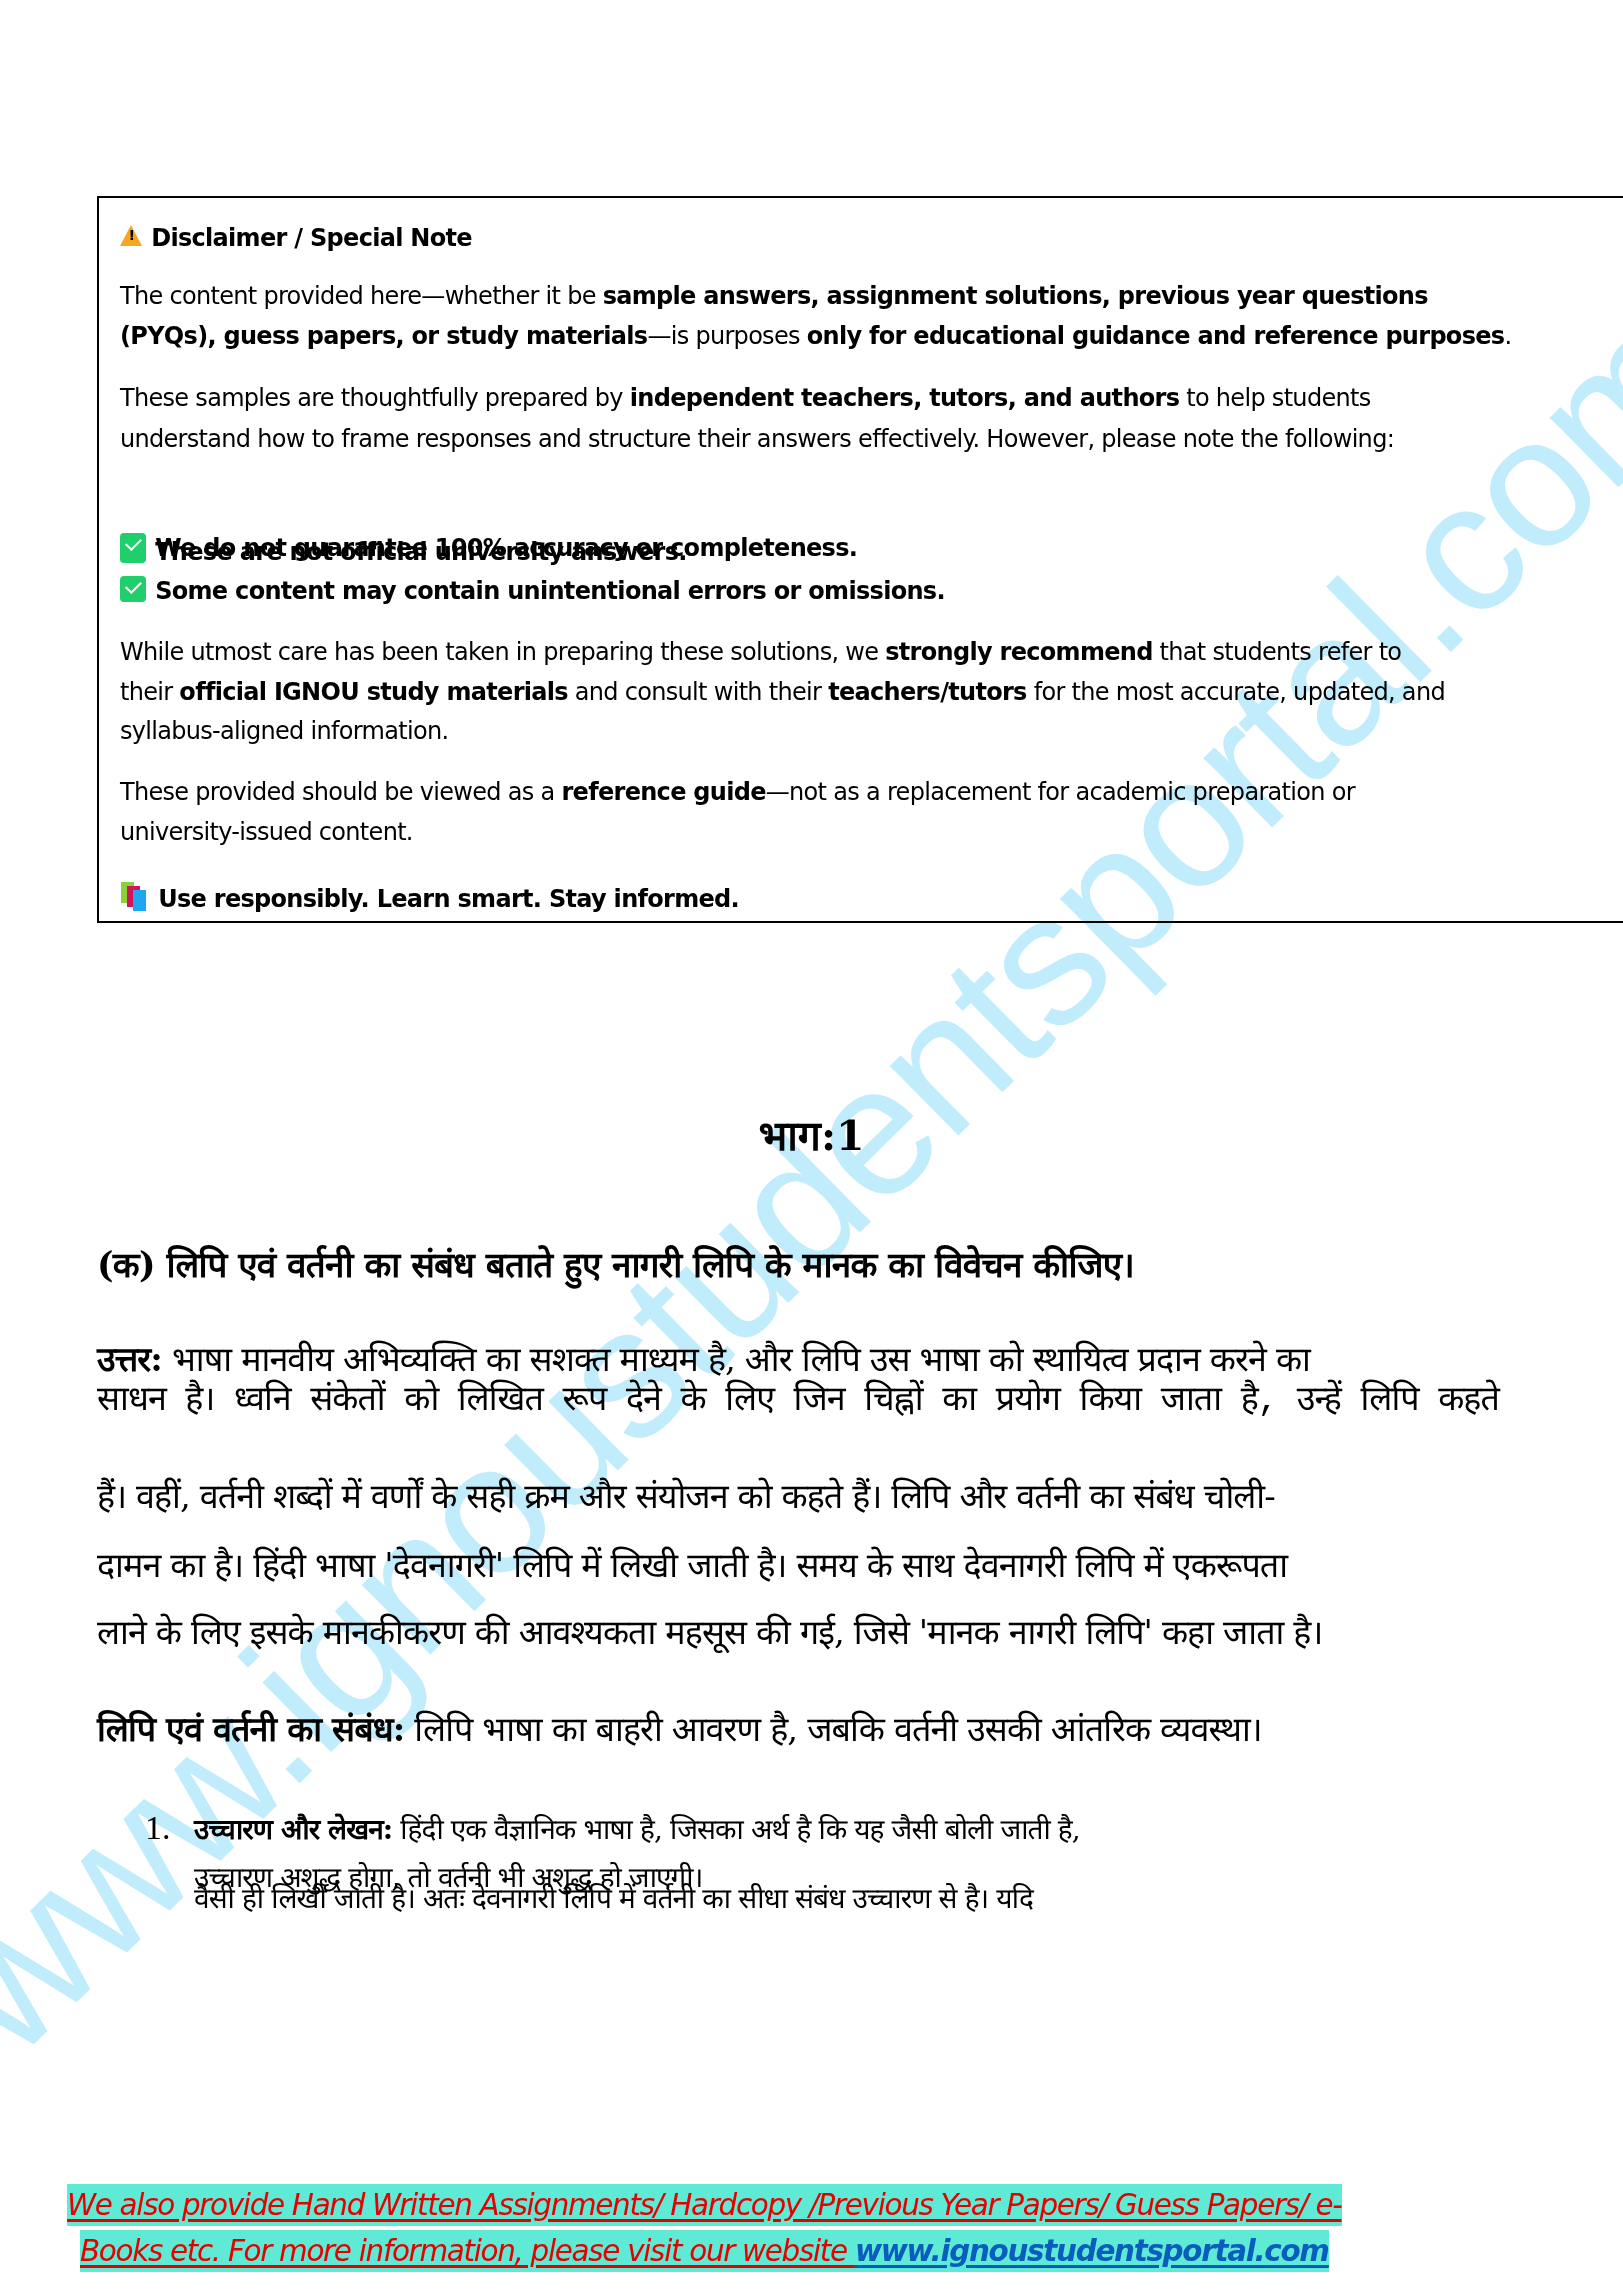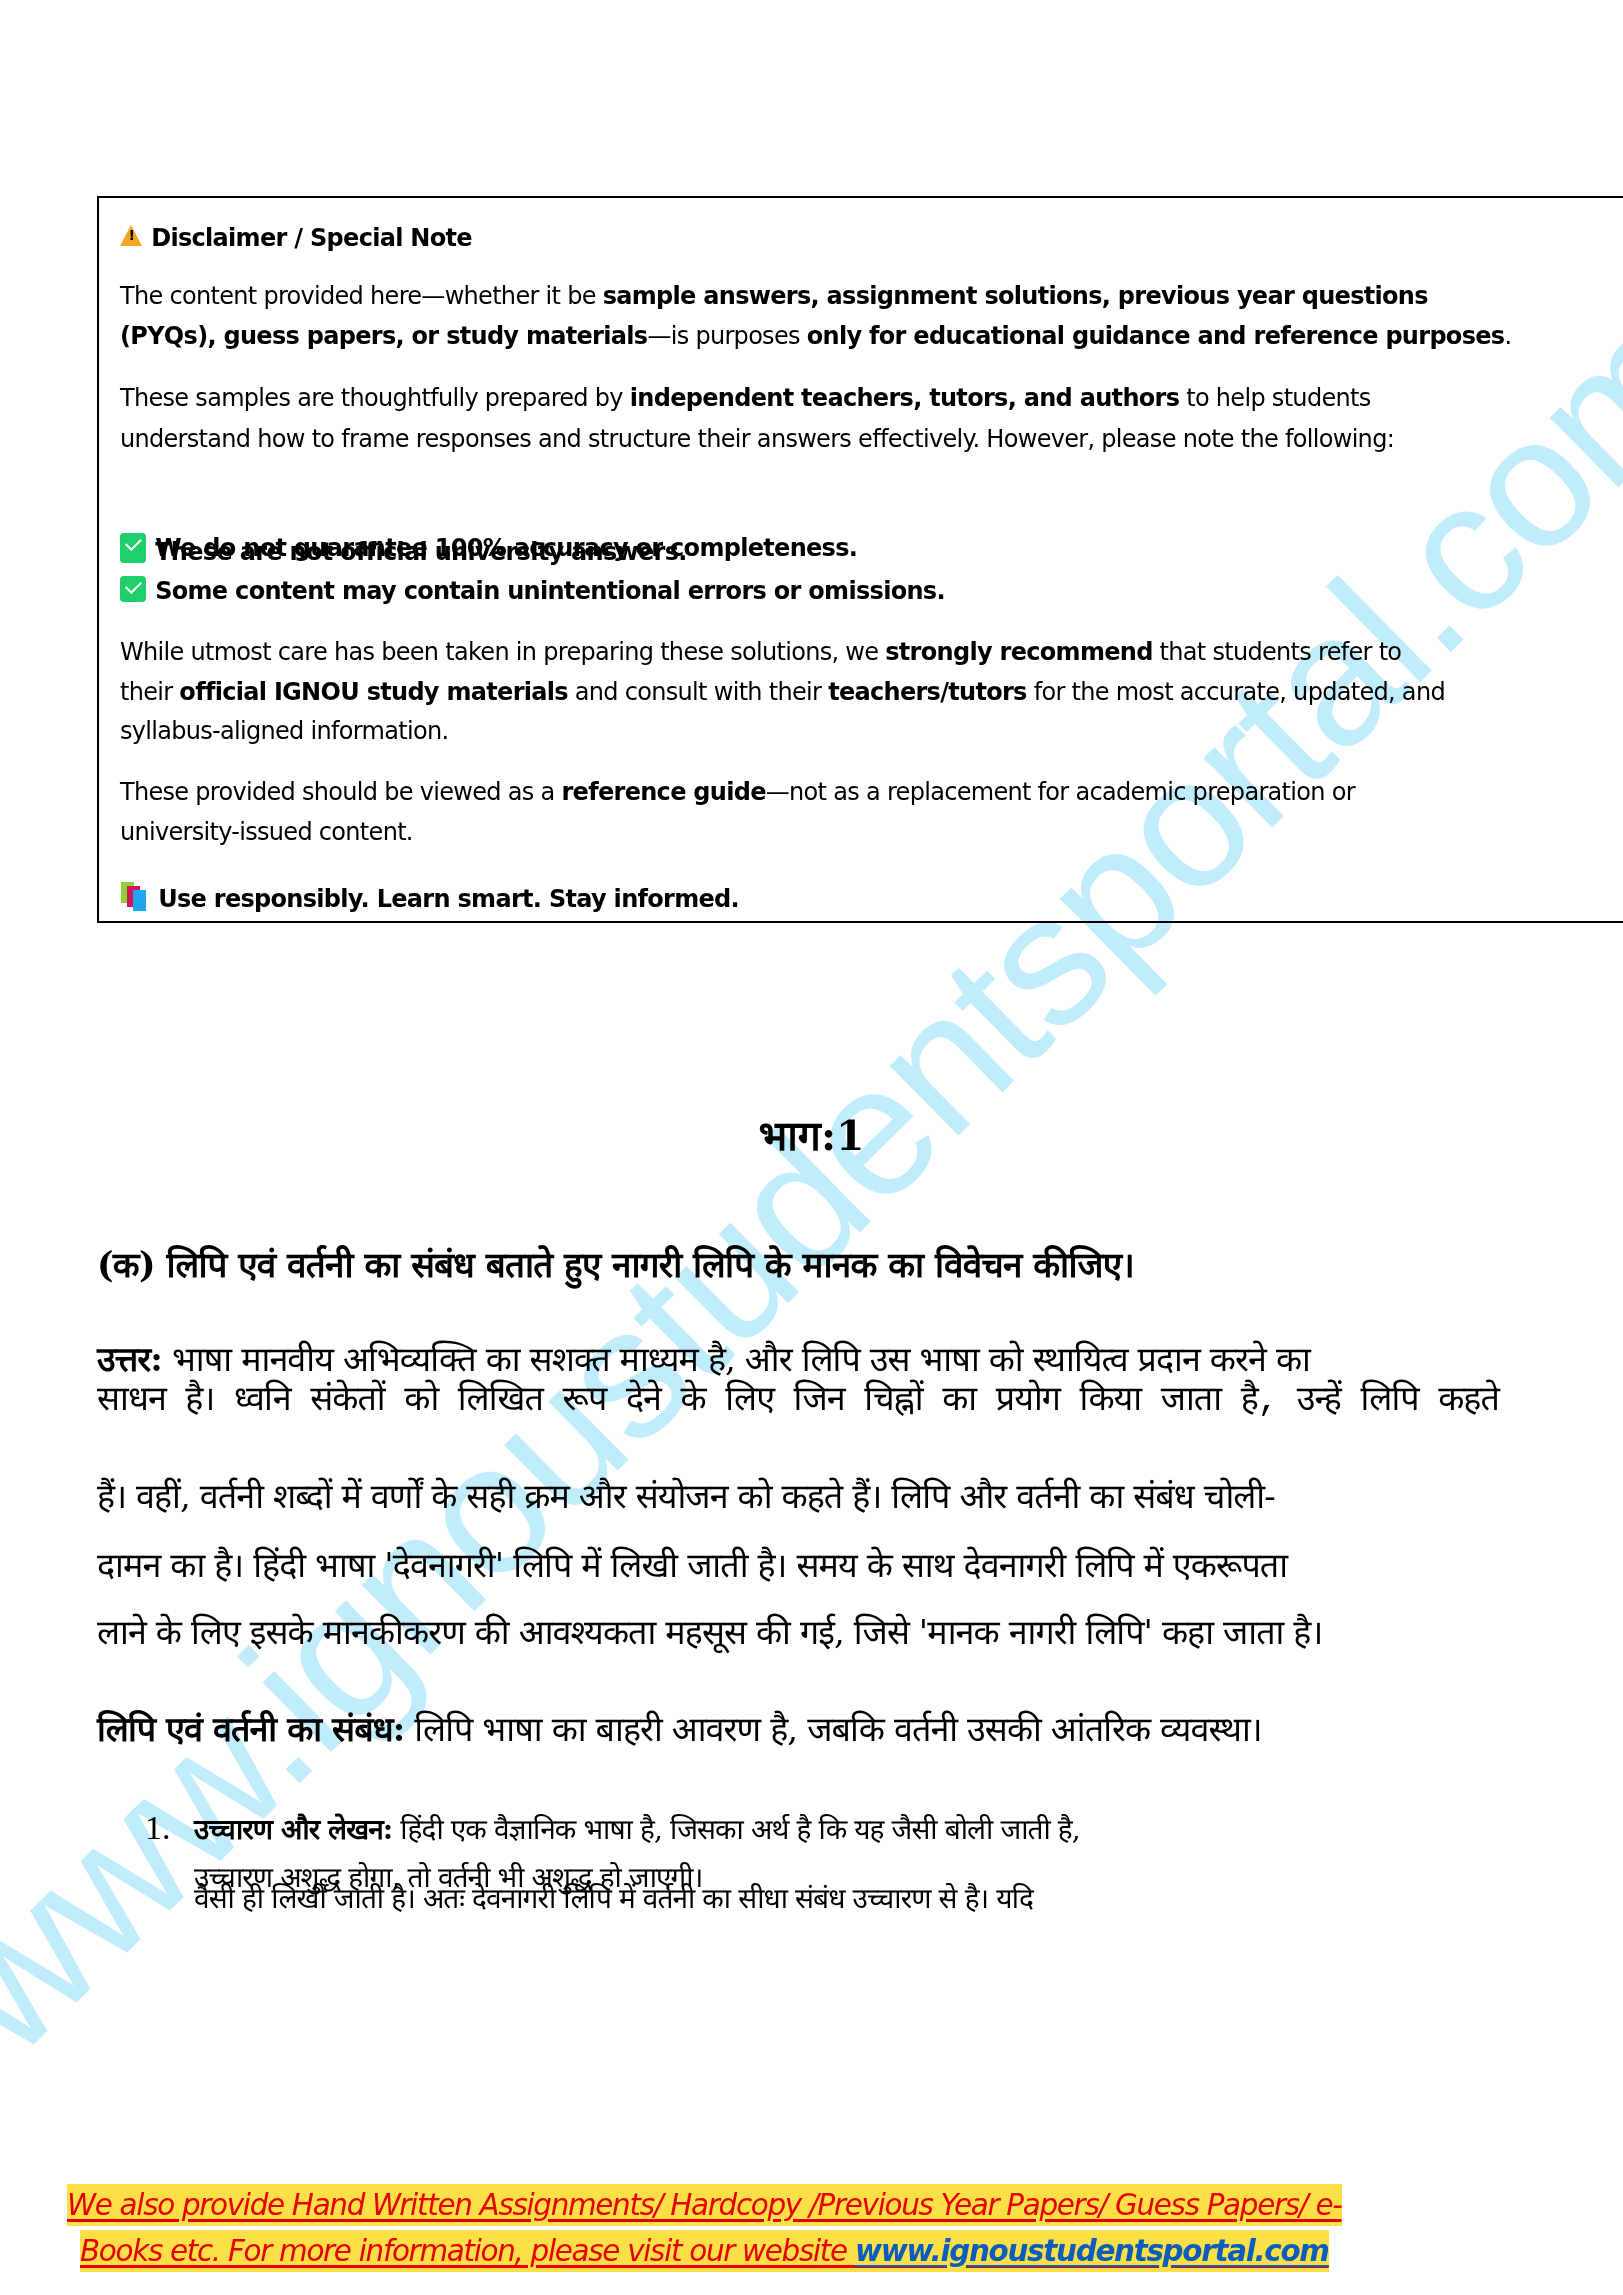--- a/index.html
+++ b/index.html
@@ -23,21 +23,21 @@
   .part-title { left:0; width:1623px; text-align:center; top:1106px; font-size:41px; font-weight:bold; }
   .question { left:97px; top:1240px; font-size:35px; font-weight:bold; letter-spacing:-0.7px; }
   .ans-line { left:97px; font-size:34px; letter-spacing:-0.9px; }
   .list-line { left:194px; font-size:28px; letter-spacing:-0.9px; }
   .list-num { left:145px; font-size:34px; font-family:"Liberation Serif", serif; }
 
   
   .watermark { position:absolute; left:821px; top:1181px; transform:translate(-50%,-50%) rotate(-44.5deg); font-family:"Liberation Sans", sans-serif; font-size:185px; color:#9fe3fb; opacity:0.65; white-space:nowrap; pointer-events:none; letter-spacing:-2.6px; }
 
   
-  .footer-line { position:absolute; font-family:"DejaVu Sans", sans-serif; font-style:italic; font-size:29.4px; letter-spacing:-1.3px; white-space:nowrap; background:#fde047; color:#e60000; text-decoration:underline; text-decoration-thickness:2.6px; text-underline-offset:3.9px; line-height:42px; }
+  .footer-line { position:absolute; font-family:"DejaVu Sans", sans-serif; font-style:italic; font-size:29.4px; letter-spacing:-1.3px; white-space:nowrap; background:#5eead4; color:#e60000; text-decoration:underline; text-decoration-thickness:2.6px; text-underline-offset:3.9px; line-height:42px; }
   .footer-line a { color:#0b5dbd; text-decoration:underline; font-weight:bold; }
 </style>
 </head>
 <body>
 
 <div class="page">
 
   <div class="watermark">www.ignoustudentsportal.com</div>
 
   <div class="disclaimer">

